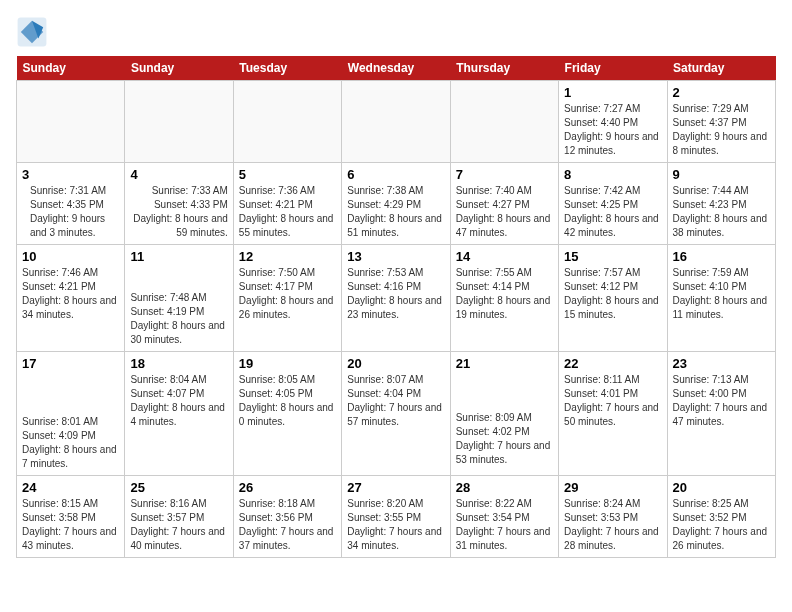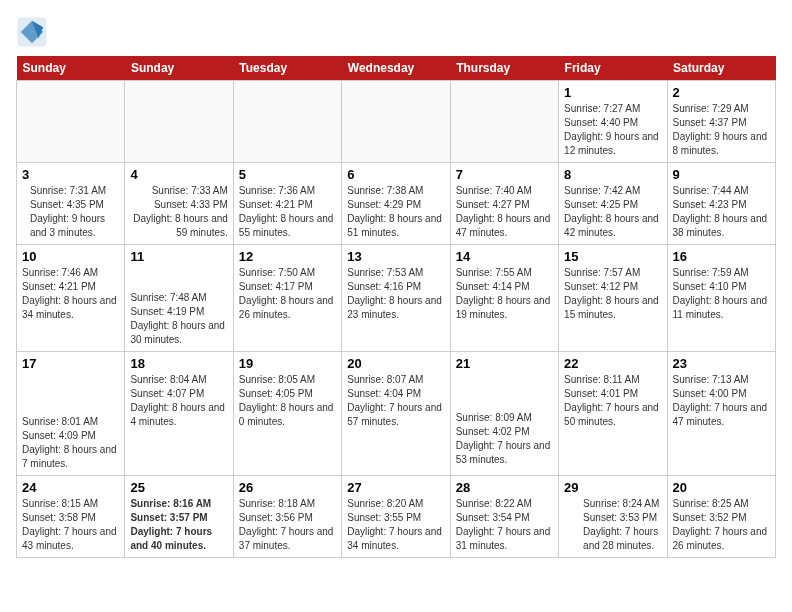--- a/index.html
+++ b/index.html
@@ -266,21 +266,21 @@
       </tr>
       <tr>
         <td>
           <div class="day-num">24</div>
           <div class="day-info" style="white-space: pre-line;">Sunrise: 8:15 AM
 Sunset: 3:58 PM
 Daylight: 7 hours and 43 minutes.</div>
         </td>
         <td>
           <div class="day-num">25</div>
-          <div class="day-info" style="white-space: pre-line; font-weight: bold;">Sunrise: 8:16 AM
+          <div class="day-info" style="white-space: pre-line;">Sunrise: 8:16 AM
 Sunset: 3:57 PM
 Daylight: 7 hours and 40 minutes.</div>
         </td>
         <td>
           <div class="day-num">26</div>
           <div class="day-info" style="white-space: pre-line;">Sunrise: 8:18 AM
 Sunset: 3:56 PM
 Daylight: 7 hours and 37 minutes.</div>
         </td>
         <td>
@@ -290,21 +290,21 @@
 Daylight: 7 hours and 34 minutes.</div>
         </td>
         <td>
           <div class="day-num">28</div>
           <div class="day-info" style="white-space: pre-line;">Sunrise: 8:22 AM
 Sunset: 3:54 PM
 Daylight: 7 hours and 31 minutes.</div>
         </td>
         <td>
           <div class="day-num">29</div>
-          <div class="day-info" style="white-space: pre-line; margin-left: 19px;">Sunrise: 8:24 AM
+          <div class="day-info" style="white-space: pre-line;">Sunrise: 8:24 AM
 Sunset: 3:53 PM
 Daylight: 7 hours and 28 minutes.</div>
         </td>
         <td>
           <div class="day-num">20</div>
           <div class="day-info" style="white-space: pre-line;">Sunrise: 8:25 AM
 Sunset: 3:52 PM
 Daylight: 7 hours and 26 minutes.</div>
         </td>
       </tr>

